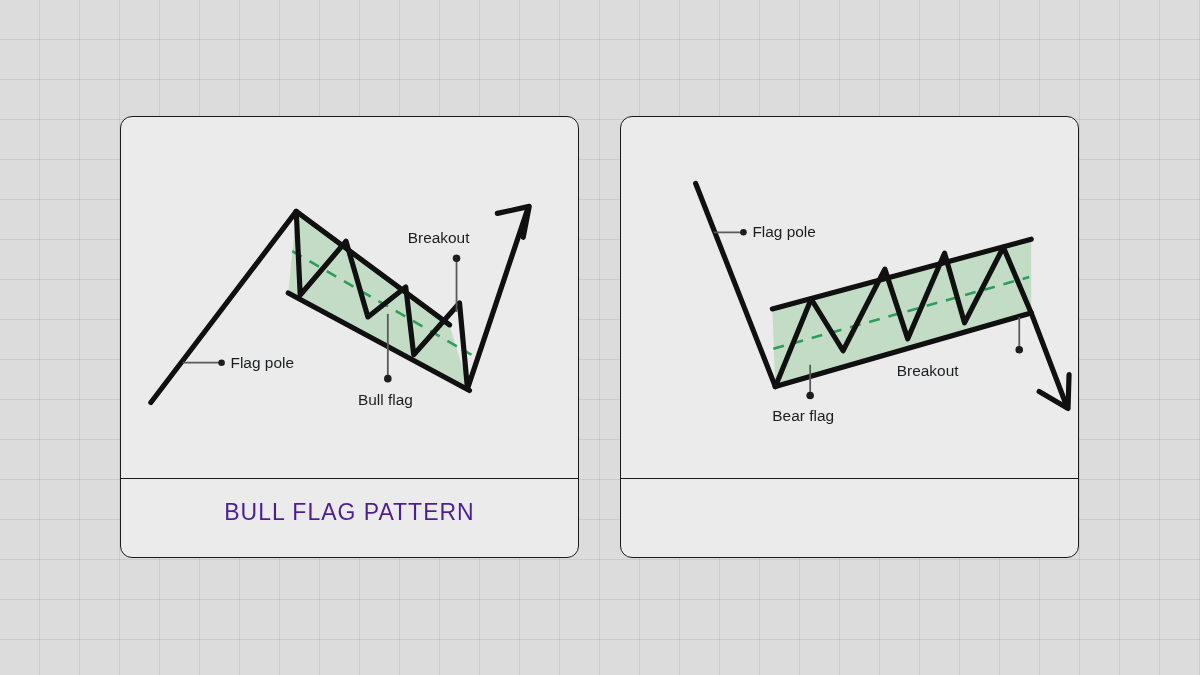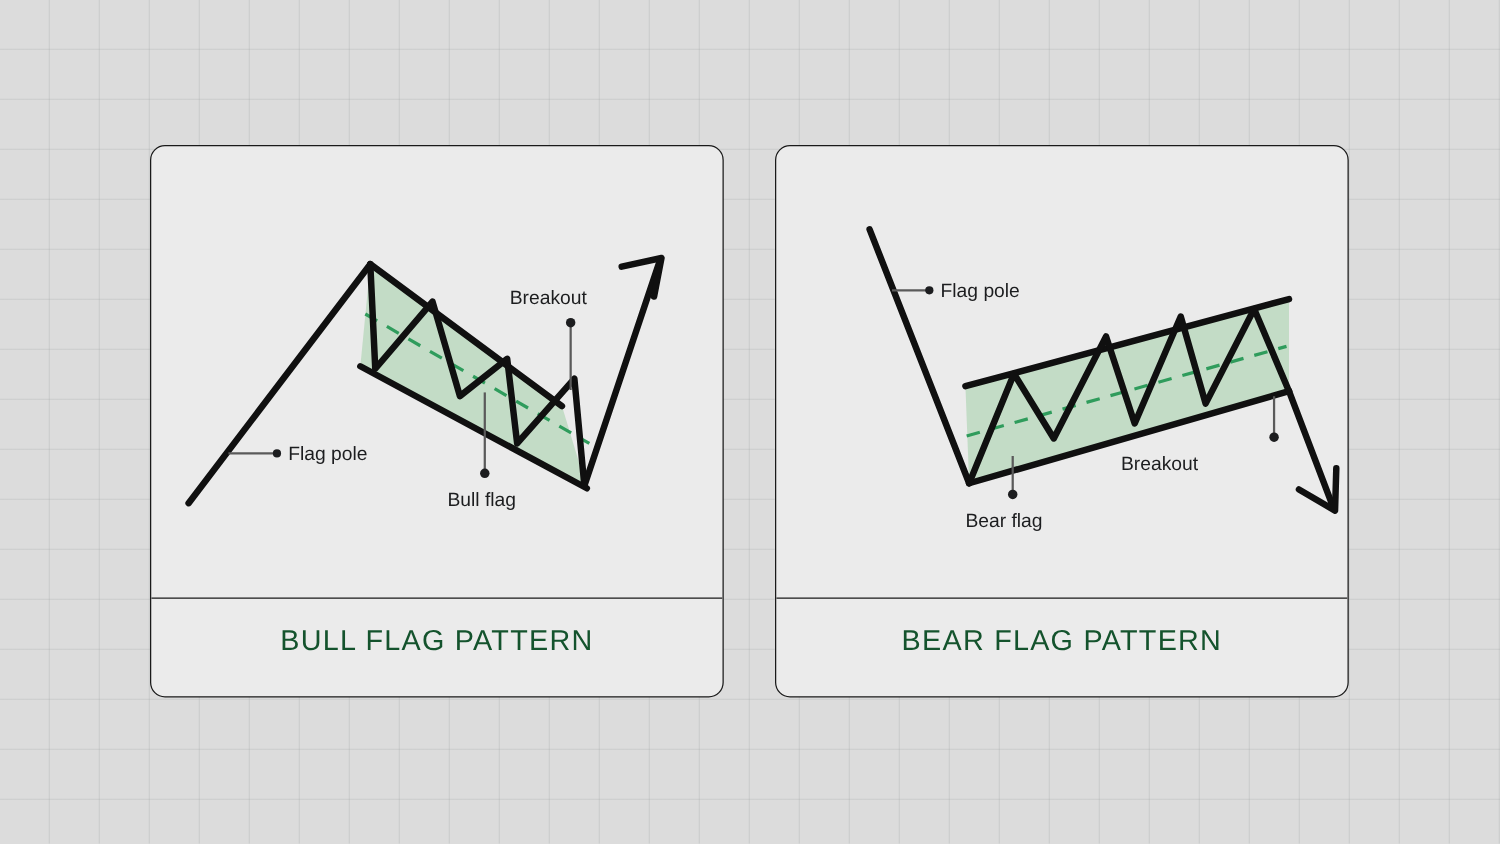--- a/index.html
+++ b/index.html
@@ -55,21 +55,21 @@
     position: absolute;
     left: 0;
     top: 361px;
     width: 100%;
     height: 68px;
     display: flex;
     align-items: center;
     justify-content: center;
     font-size: 23px;
     letter-spacing: 1.0px;
-    color: #14532d;
+    color: #4c1d95;
     font-weight: 400;
   }
   svg { display: block; }
   .lbl {
     font-family: "Liberation Sans", sans-serif;
     font-size: 15.5px;
     fill: #1c1d1f;
   }
   .cap-text { white-space: nowrap; }
 </style>
@@ -152,16 +152,15 @@
       </g>
 
       <g>
         <line x1="400" y1="200" x2="400" y2="231" stroke="#5a5a5a" stroke-width="1.8"></line>
         <circle cx="400" cy="233" r="3.8" fill="#1c1d1f"></circle>
         <text class="lbl cap-text" x="277" y="259">Breakout</text>
       </g>
     </svg>
 
     <div class="panel-divider"></div>
-    <div class="panel-caption">BEAR FLAG PATTERN</div>
   </div>
 
 </div>
 
 </body></html>

